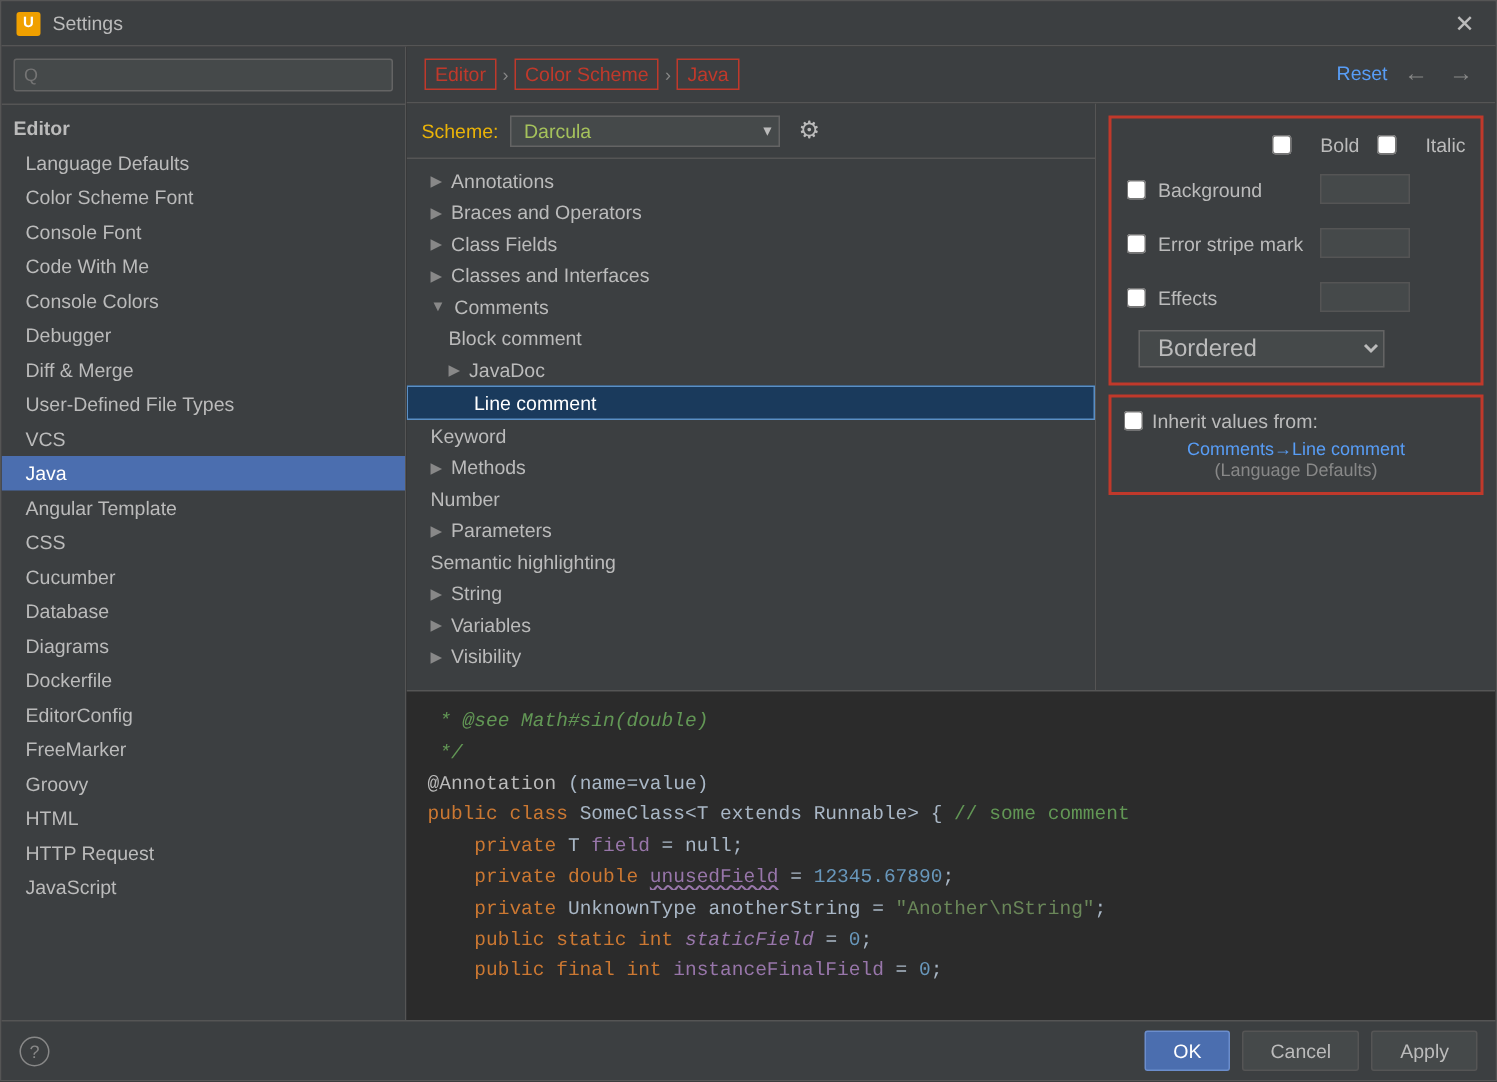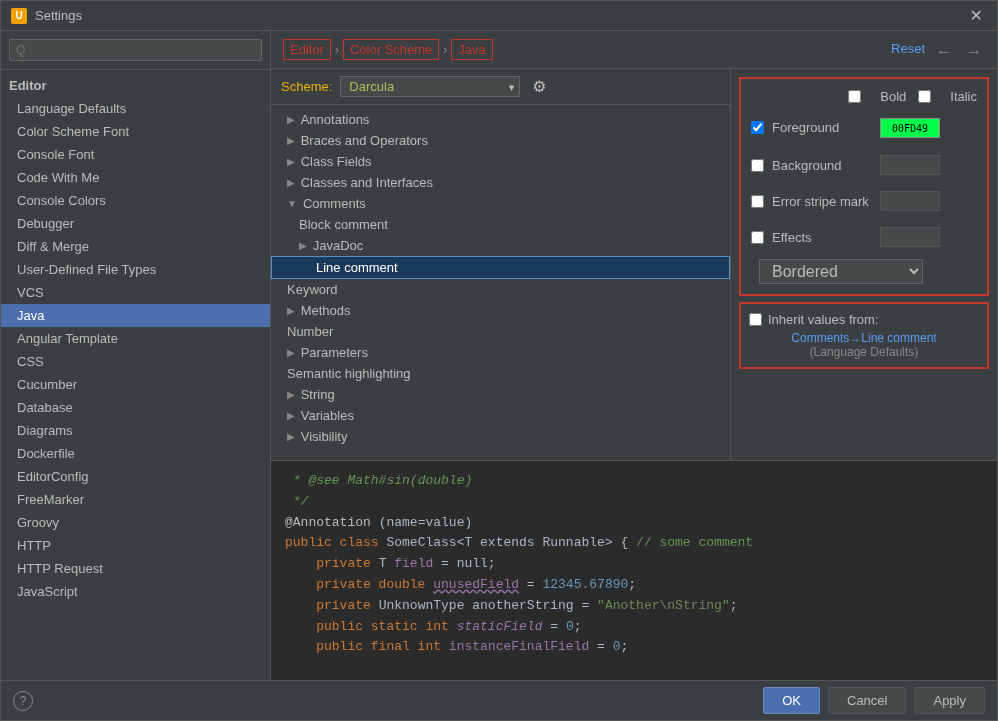--- a/index.html
+++ b/index.html
@@ -122,21 +122,21 @@
         <div class="sidebar-item active">Java</div>
         <div class="sidebar-item">Angular Template</div>
         <div class="sidebar-item">CSS</div>
         <div class="sidebar-item">Cucumber</div>
         <div class="sidebar-item">Database</div>
         <div class="sidebar-item">Diagrams</div>
         <div class="sidebar-item">Dockerfile</div>
         <div class="sidebar-item">EditorConfig</div>
         <div class="sidebar-item">FreeMarker</div>
         <div class="sidebar-item">Groovy</div>
-        <div class="sidebar-item">HTTP</div>
+        <div class="sidebar-item">HTML</div>
         <div class="sidebar-item">HTTP Request</div>
         <div class="sidebar-item">JavaScript</div>
       </div>
     </div>
 
     <div class="right-panel">
 
       <div class="breadcrumb">
         <span class="breadcrumb-item highlighted">Editor</span>
         <span class="breadcrumb-sep">›</span>
@@ -237,27 +237,20 @@
               <label class="checkbox-label">
                 <input type="checkbox" style="">
                 <span>Bold</span>
               </label>
               <label class="checkbox-label">
                 <input type="checkbox" style="">
                 <span>Italic</span>
               </label>
             </div>
 
-            <div class="color-row">
-              <input type="checkbox" checked="" style="">
-              <span class="color-row" style="min-width:100px;">Foreground</span>
-              <div style="width: 60px; height: 20px; background: #00fd49; border: 1px solid #888; cursor: pointer;">
-                <span style="font-size: 10px; color: #000; display: block; text-align: center; line-height: 20px; font-family: monospace;">00FD49</span>
-              </div>
-            </div>
 
             <div class="color-row">
               <input type="checkbox" style="">
               <span style="min-width:100px;">Background</span>
               <div style="width: 60px; height: 20px; background: #45494a; border: 1px solid #555; cursor: pointer;"></div>
             </div>
 
             <div class="color-row">
               <input type="checkbox" style="">
               <span style="min-width:100px;">Error stripe mark</span>

